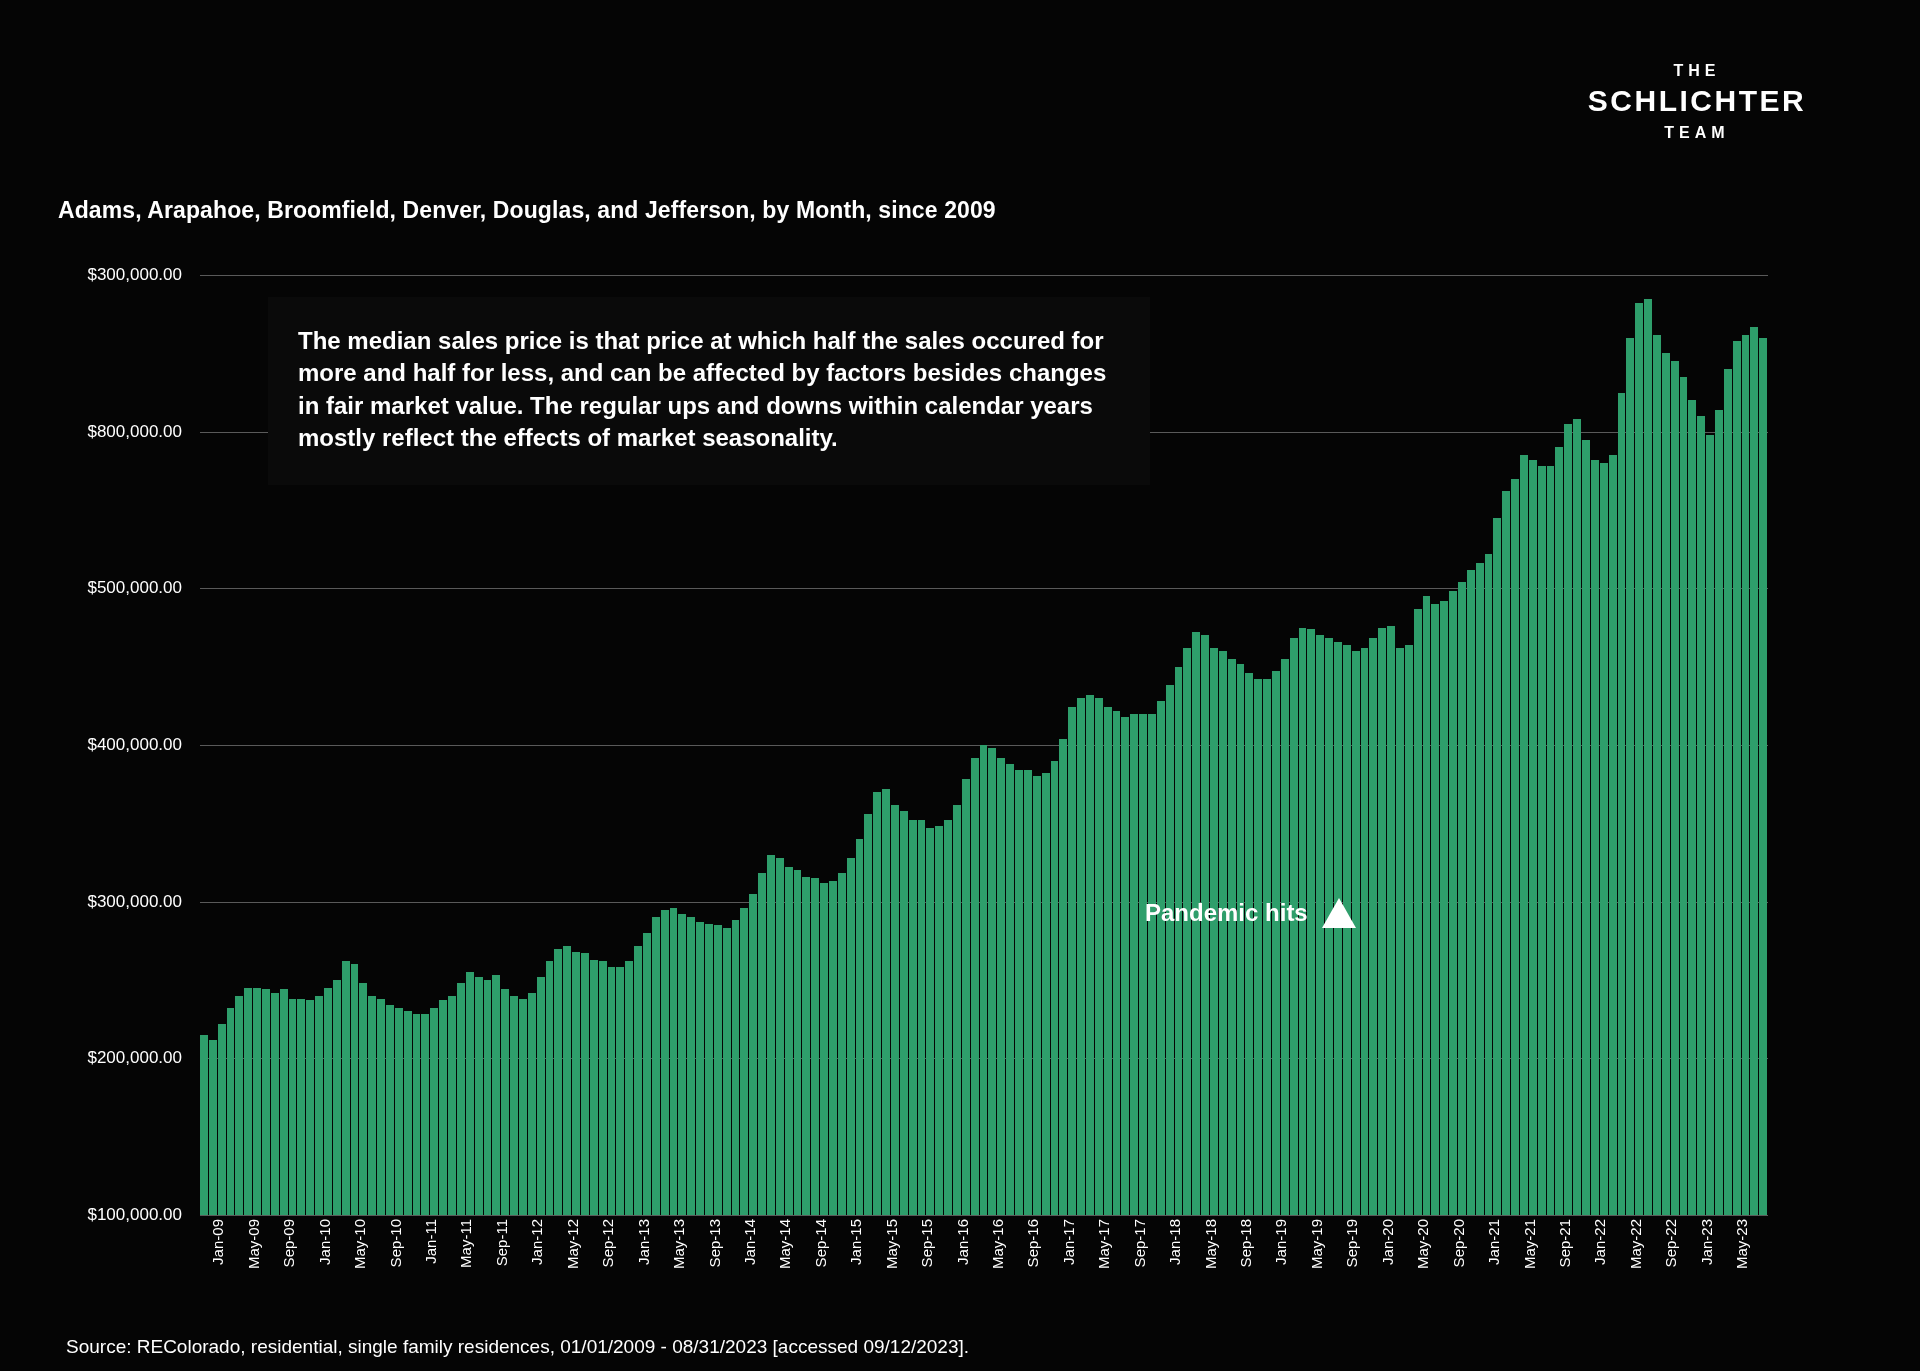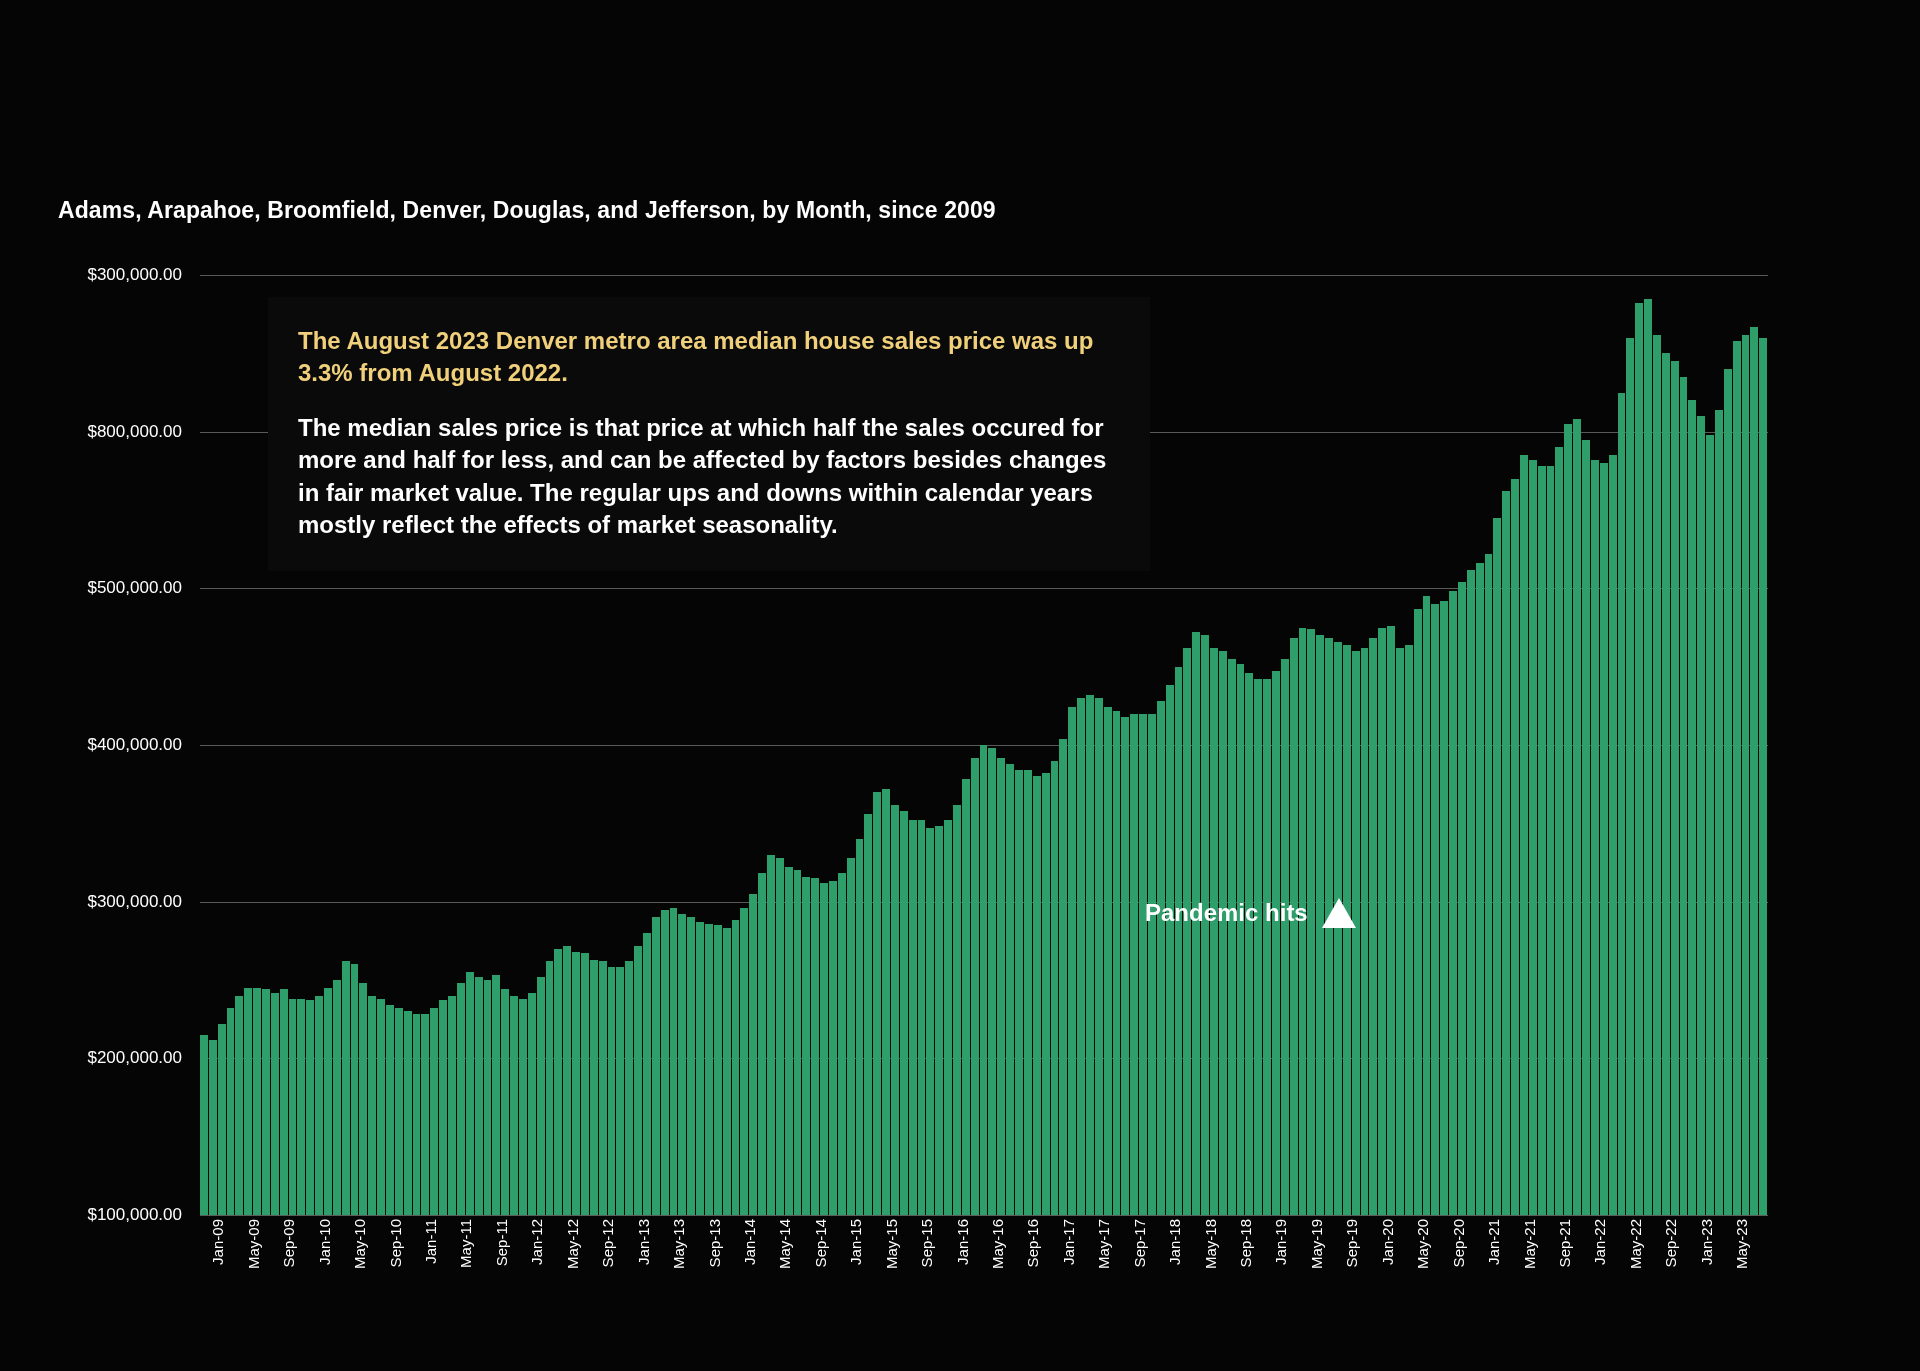--- a/index.html
+++ b/index.html
@@ -176,20 +176,25 @@
     color: #ffffff;
   }
 </style>
 </head>
 <body>
 
 <div id="page">
 
   <div class="subtitle">Adams, Arapahoe, Broomfield, Denver, Douglas, and Jefferson, by Month, since 2009</div>
 
+  <div class="logo">
+    <div class="l1">THE</div>
+    <div class="l2">SCHLICHTER</div>
+    <div class="l3">TEAM</div>
+  </div>
 
   <div id="plot-area">
     <div id="gridlines">
         <div class="gridline" style="top: 940px;"></div>
         <div class="gridline" style="top: 783.333px;"></div>
         <div class="gridline" style="top: 626.667px;"></div>
         <div class="gridline" style="top: 470px;"></div>
         <div class="gridline" style="top: 313.333px;"></div>
         <div class="gridline" style="top: 156.667px;"></div>
         <div class="gridline" style="top: 0px;"></div>
@@ -425,23 +430,23 @@
       <div class="xlab" style="left: 1320.53px;">May-21</div>
       <div class="xlab" style="left: 1355.96px;">Sep-21</div>
       <div class="xlab" style="left: 1391.4px;">Jan-22</div>
       <div class="xlab" style="left: 1426.83px;">May-22</div>
       <div class="xlab" style="left: 1462.27px;">Sep-22</div>
       <div class="xlab" style="left: 1497.7px;">Jan-23</div>
       <div class="xlab" style="left: 1533.14px;">May-23</div>
     </div>
 
   <div id="callout">
-    <div class="c-head">The August 2023 Denver metro area median house sales price was up 3.3% from August 2022.</div>
     <div class="c-body">The median sales price is that price at which half the sales occured for more and half for less, and can be affected by factors besides changes in fair market value. The regular ups and downs within calendar years mostly reflect the effects of market seasonality.</div>
   </div>
 
   <div id="pandemic-annotation">
     <span class="txt">Pandemic hits</span>
     <span class="tri"></span>
   </div>
 
+  <div id="source">Source: REColorado, residential, single family residences, 01/01/2009 - 08/31/2023 [accessed 09/12/2023].</div>
 
 </div>
 
 </body></html>

